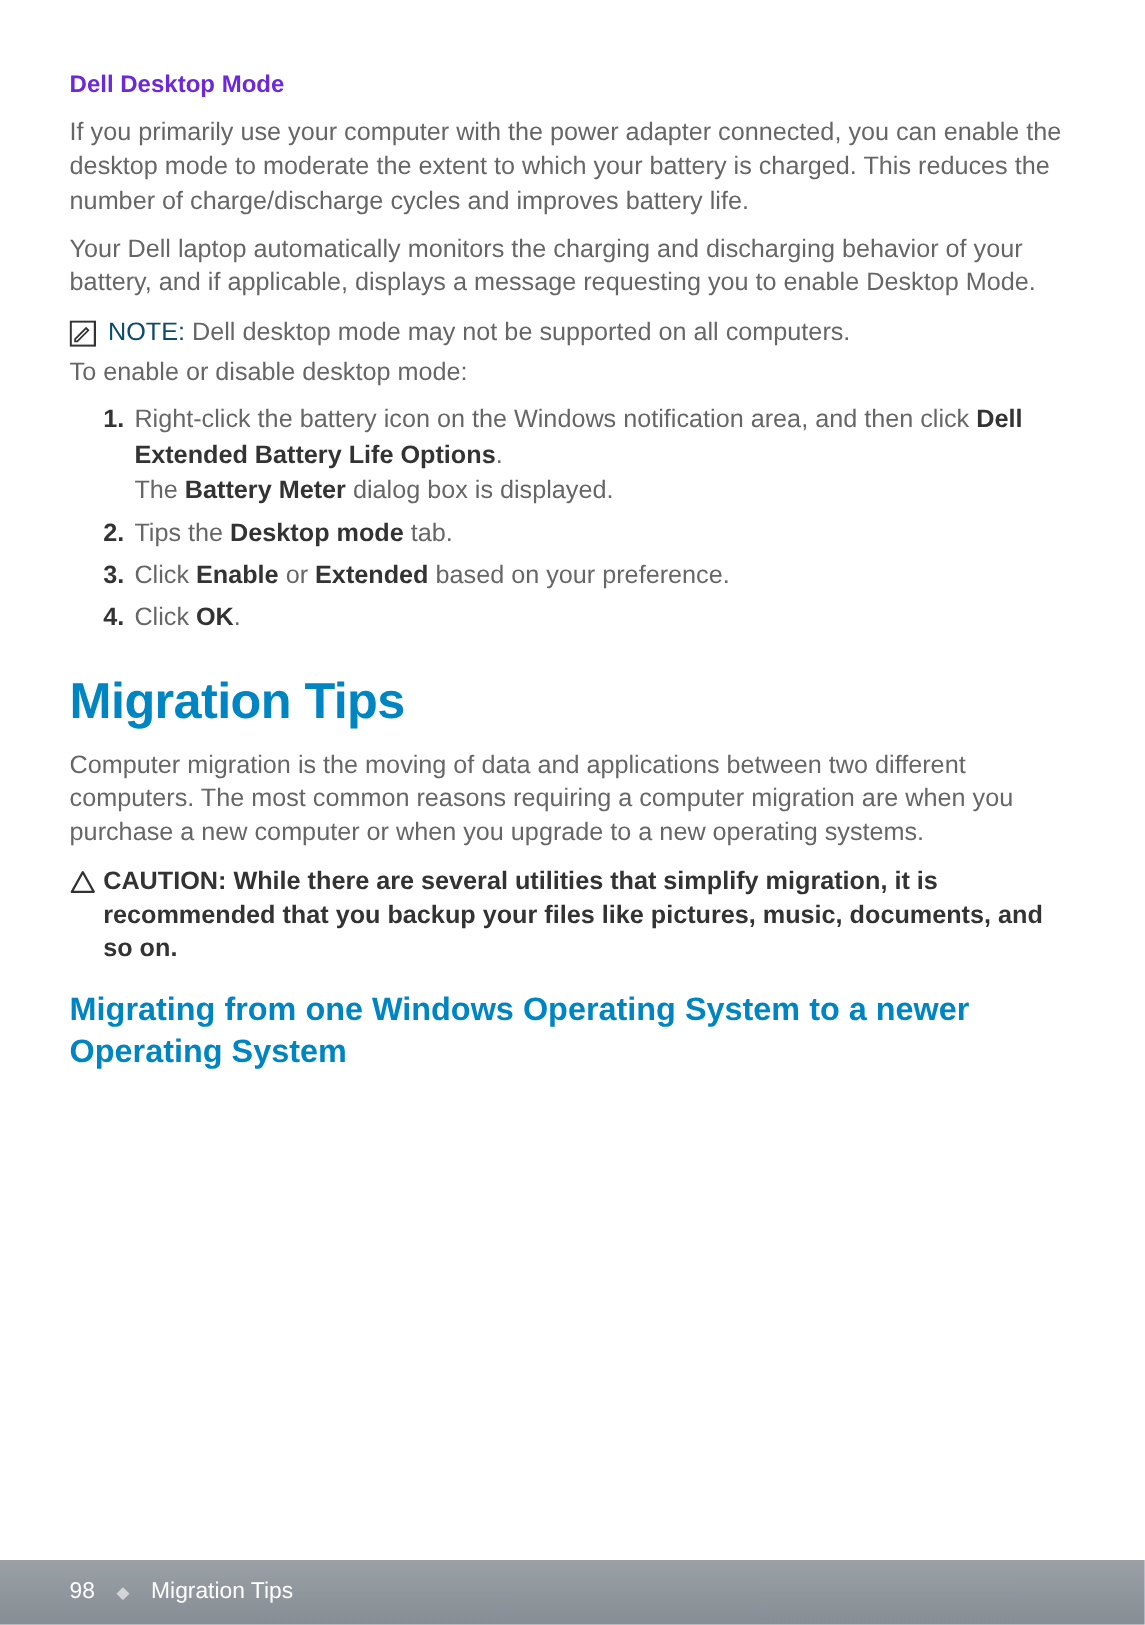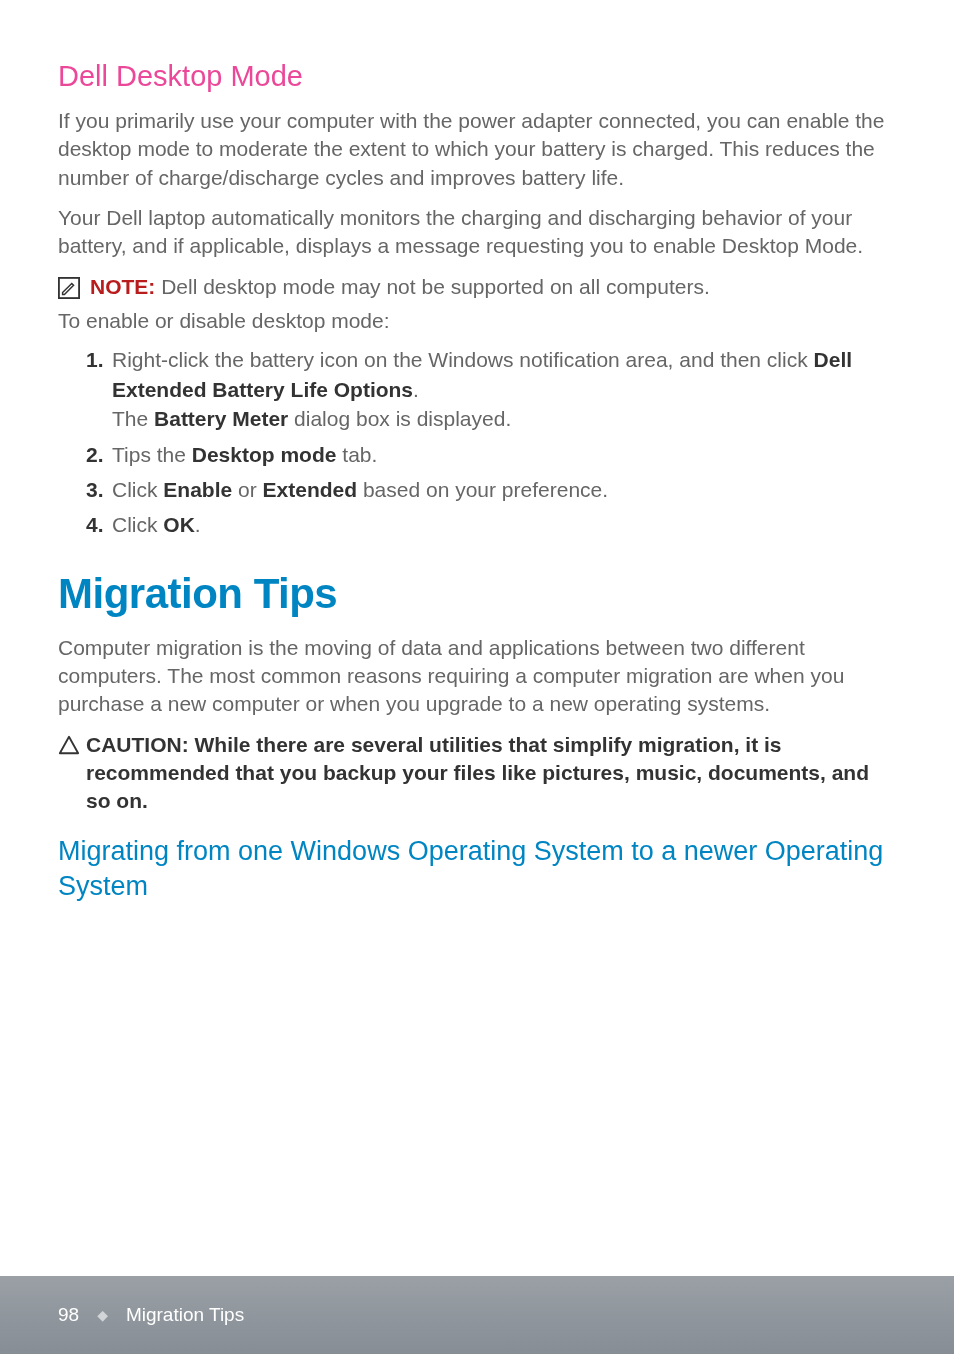--- a/index.html
+++ b/index.html
@@ -8,23 +8,23 @@
       height: 1354px;
       font-family: 'Segoe UI', Arial, sans-serif;
       background: #fff;
       position: relative;
       color: #4c4c4c;
     }
     .page {
       padding: 60px 58px 0 58px;
     }
     .h4 {
-      color: #ec4899;
-      font-size: 29px;
-      font-weight: 400;
+      color: #6d28d9;
+      font-size: 20px;
+      font-weight: 700;
       margin-bottom: 14px;
     }
     .body-text {
       font-size: 21px;
       line-height: 1.35;
       color: #666;
       margin-bottom: 12px;
     }
     .note-row {
       display: flex;
@@ -37,22 +37,22 @@
       height: 22px;
       flex: 0 0 22px;
       margin-top: 4px;
     }
     .note-text {
       font-size: 21px;
       line-height: 1.35;
       color: #666;
     }
     .note-label {
-      font-weight: 700;
-      color: #b91c1c;
+      font-weight: 400;
+      color: #0c4a6e;
     }
     .intro {
       font-size: 21px;
       line-height: 1.35;
       color: #666;
       margin-bottom: 10px;
     }
     .ol {
       list-style: none;
       padding-left: 28px;
@@ -94,30 +94,30 @@
     }
     .caution-text {
       font-size: 21px;
       line-height: 1.35;
       font-weight: 700;
       color: #333;
     }
     .h3 {
       color: #0085c3;
       font-size: 27px;
-      font-weight: 400;
+      font-weight: 700;
       line-height: 1.3;
       margin: 18px 0 14px 0;
     }
     .footer {
       position: absolute;
       bottom: 0;
       left: 0;
       right: 0;
-      height: 78px;
+      height: 54px;
       background: linear-gradient(180deg, #9aa0a6 0%, #868d94 100%);
       display: flex;
       align-items: center;
       padding-left: 58px;
       gap: 18px;
     }
     .footer-page {
       color: #fff;
       font-size: 19px;
       font-weight: 500;

